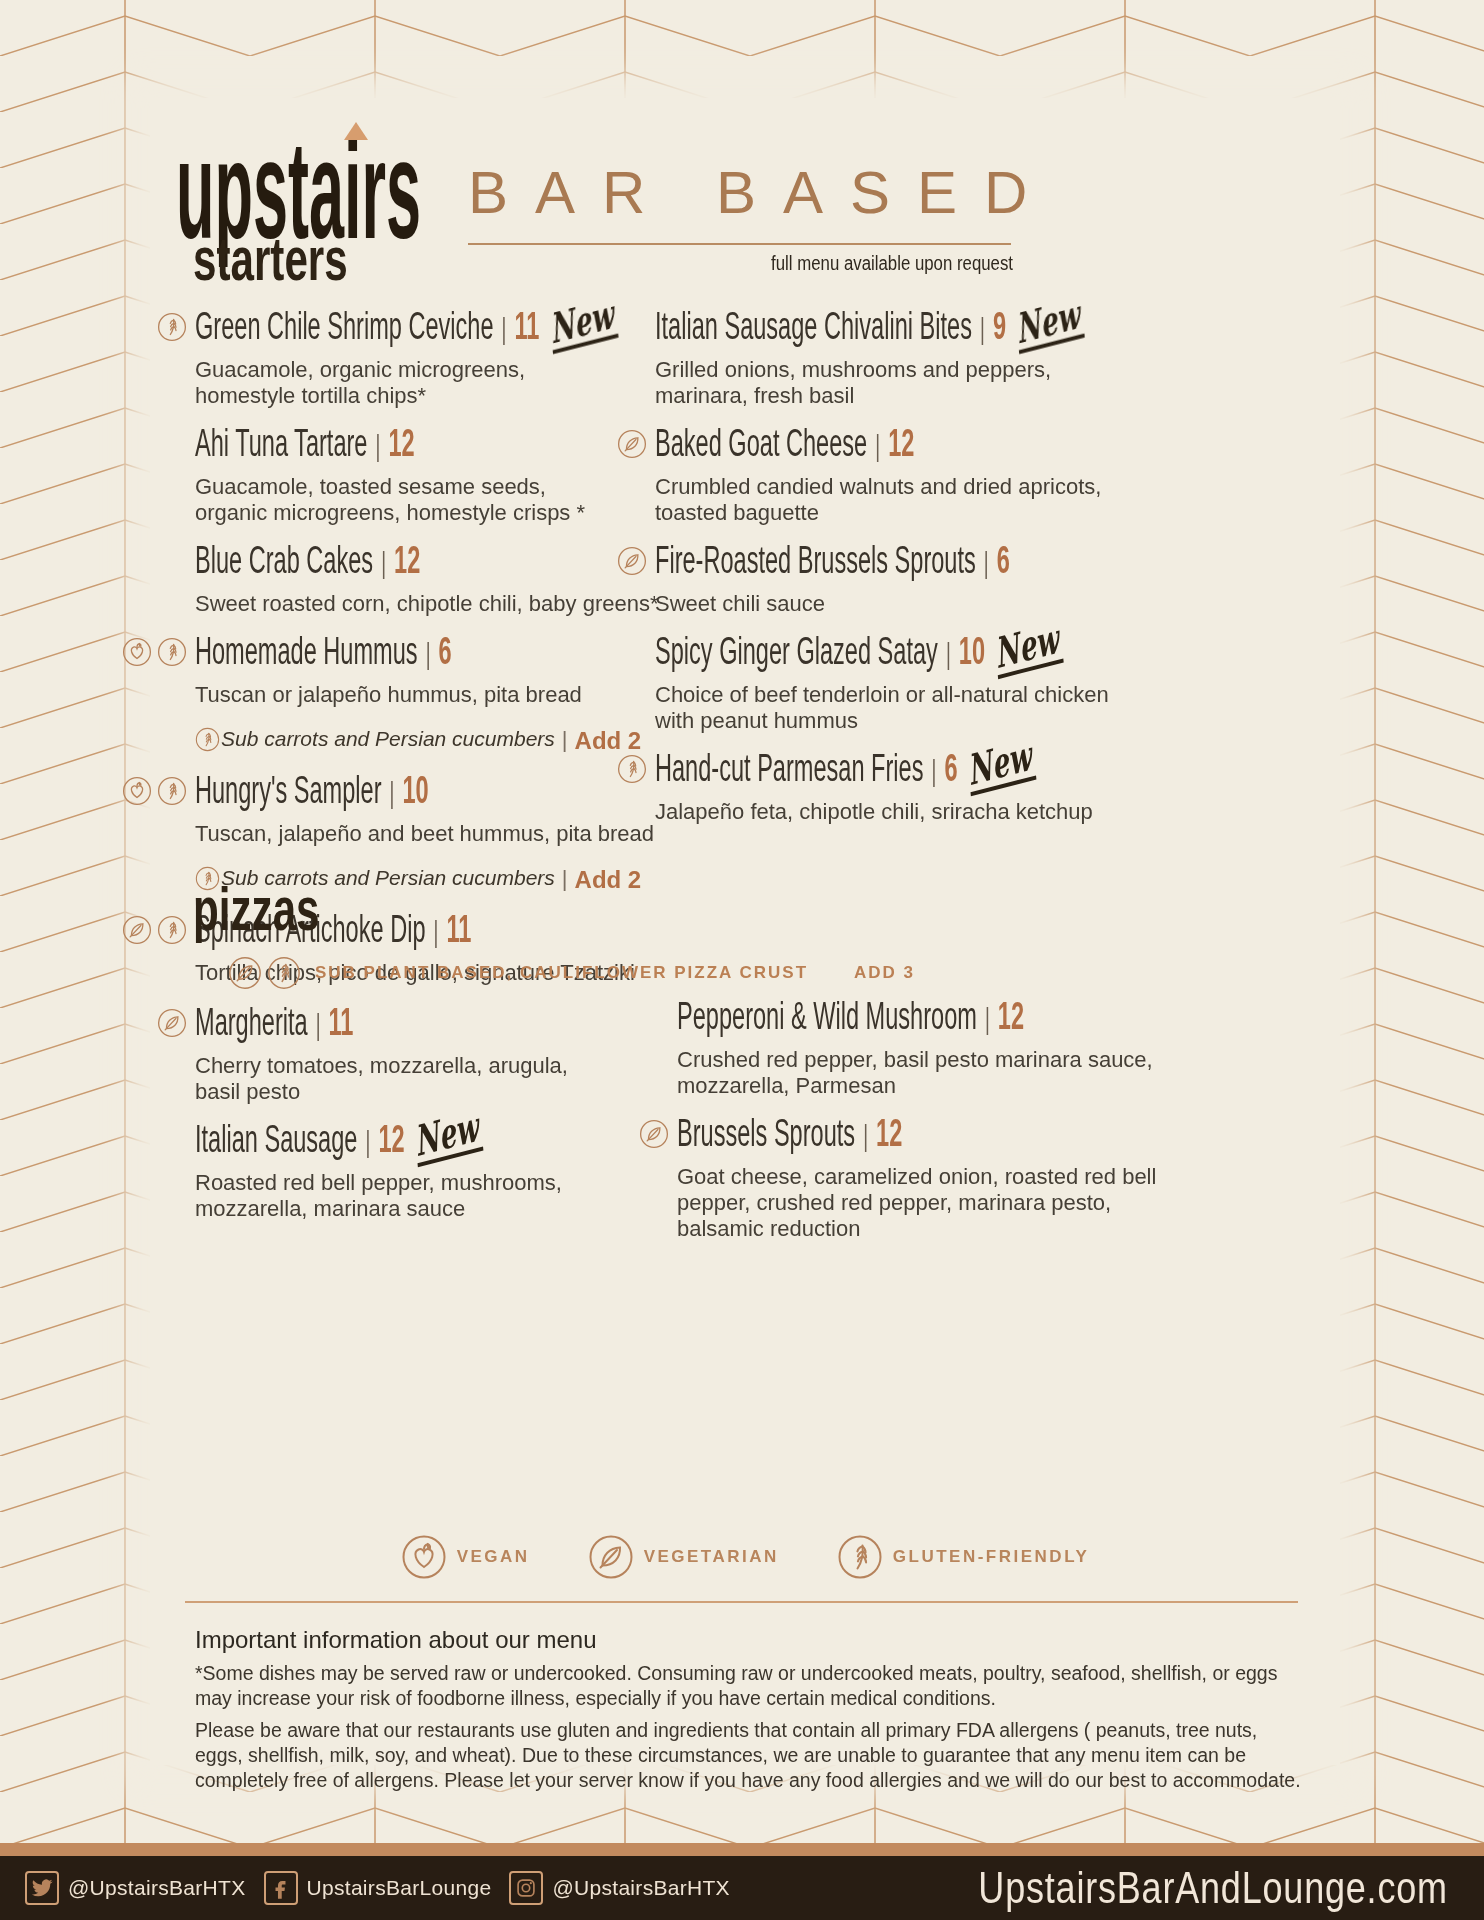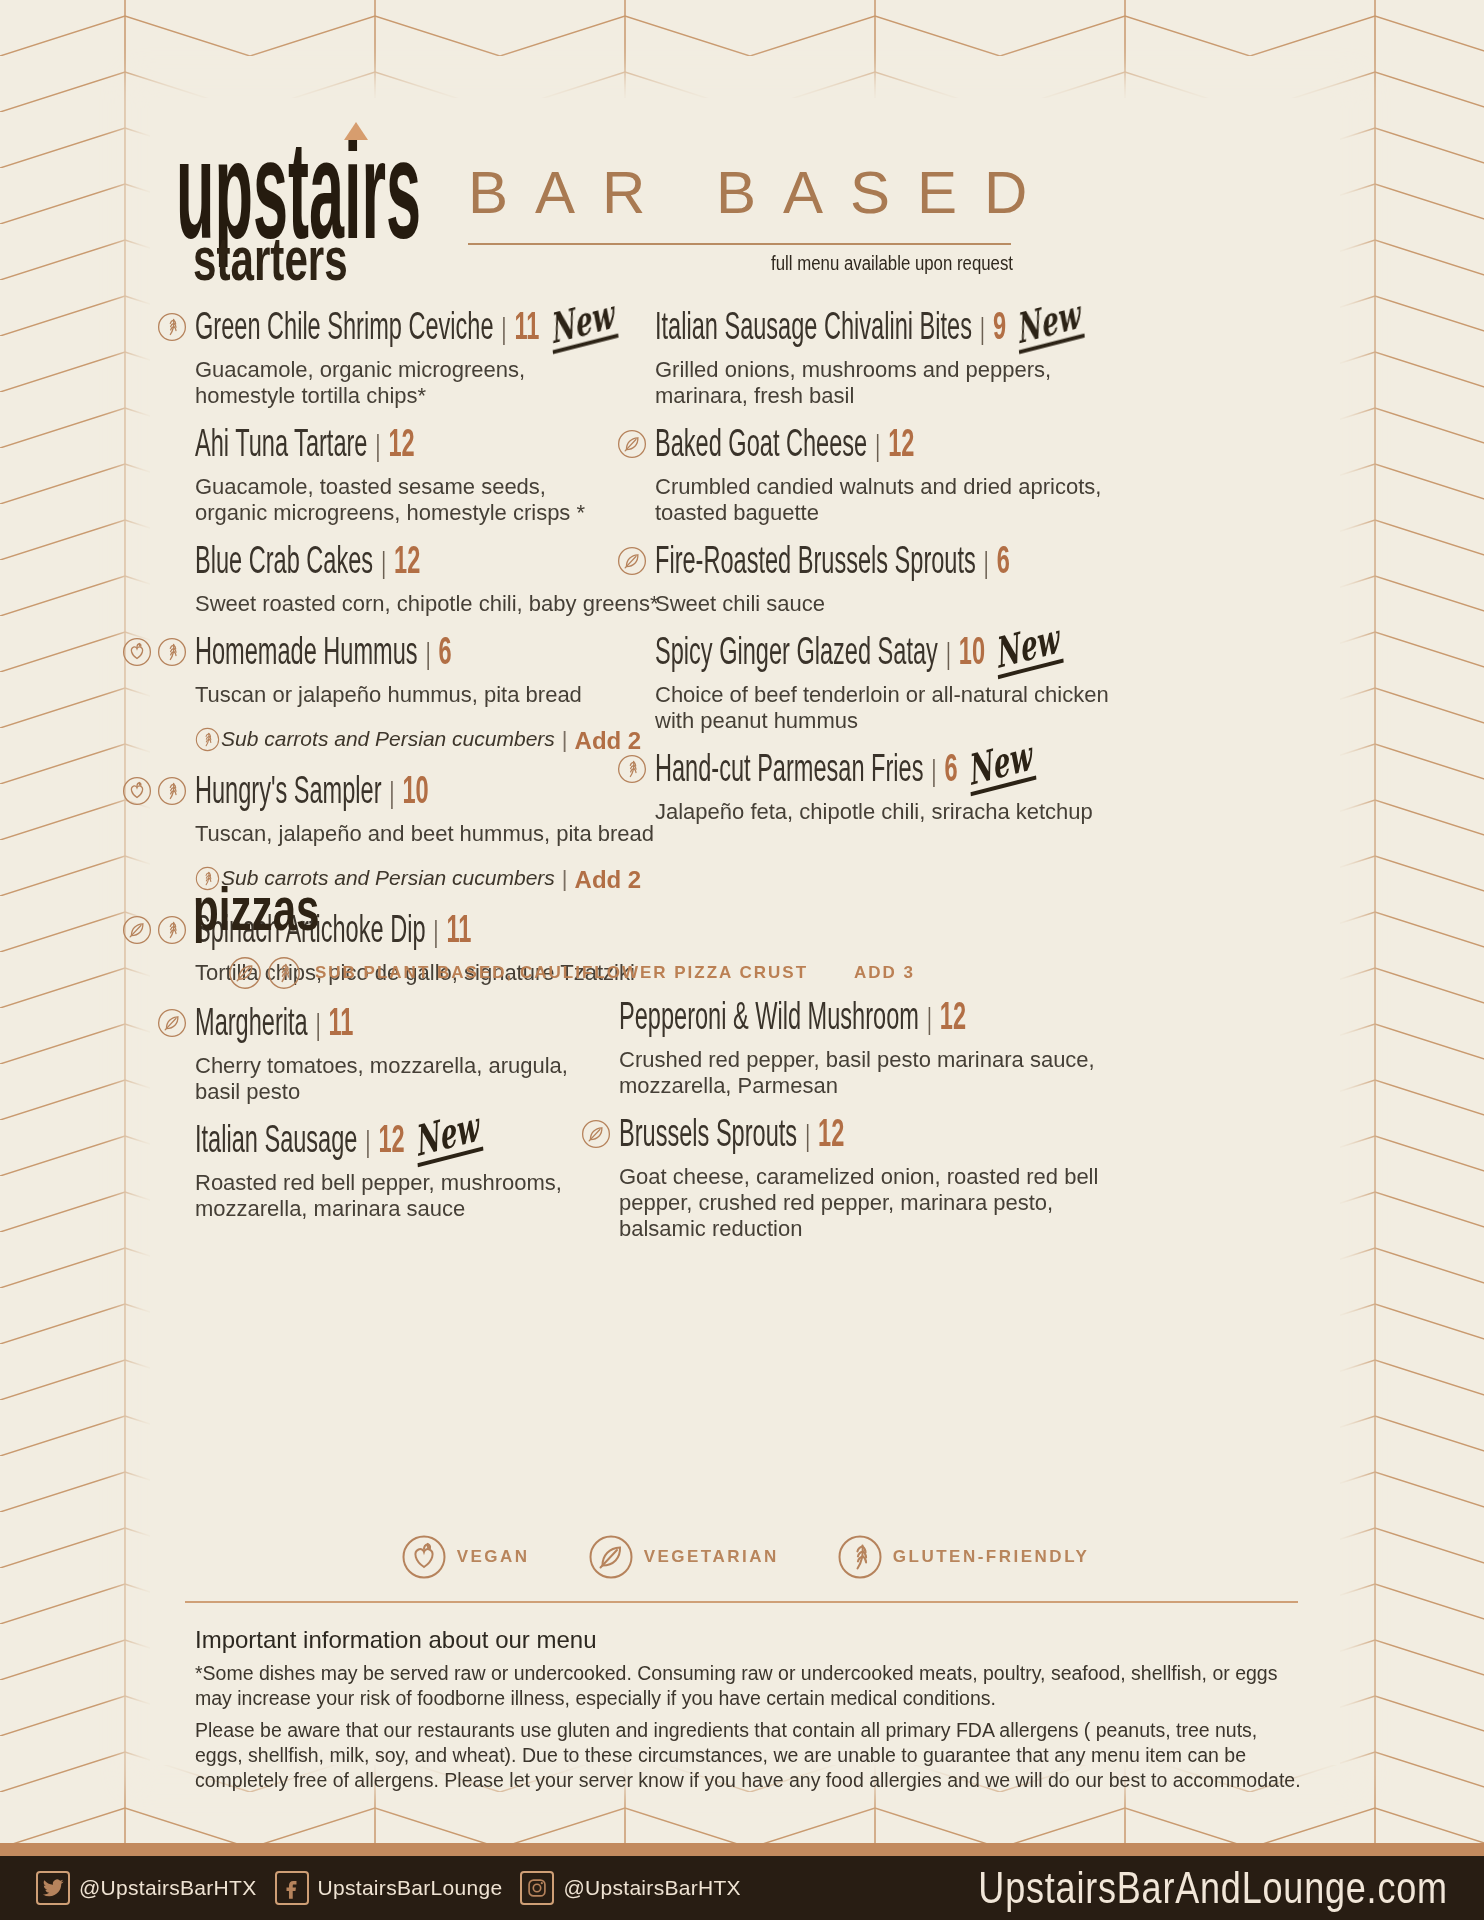--- a/index.html
+++ b/index.html
@@ -24,21 +24,21 @@
   .sechead{font-size:62px;font-weight:bold;color:#2e2315;line-height:1;
            transform:scaleX(.68);transform-origin:0 0;white-space:nowrap;}
   .h-starters{left:193px;top:228px;}
   .h-pizzas{left:193px;top:878px;}
 
   
   .col{position:absolute;}
   .col.s0{left:195px;top:306px;width:470px;}
   .col.s1{left:655px;top:306px;width:530px;}
   .col.p0{left:195px;top:1002px;width:470px;}
-  .col.p1{left:619px;top:996px;width:530px;}
+  .col.p1{left:677px;top:996px;width:530px;}
   .item{position:relative;margin-bottom:14px;}
   .item-icons{position:absolute;right:100%;margin-right:8px;top:6px;display:flex;gap:5px;}
   .icn{color:#b6835c;display:inline-block;}
   .icn svg{width:100%;height:100%;display:block;}
   .icn.sm{width:30px;height:30px;}
   .icn.xs{width:25px;height:25px;}
   .icn.md{width:34px;height:34px;}
   .icn.lg{width:46px;height:46px;}
   .trow{line-height:40px;white-space:nowrap;transform:scaleX(.62);transform-origin:0 0;}
   .iname{font-size:38px;color:#3a332a;}
@@ -66,21 +66,21 @@
   .rule2{left:185px;top:1601px;width:1113px;border-top:2px solid #cfa077;}
 
   
   .info{left:195px;top:1612px;width:1108px;color:#3b352c;}
   .info-h{font-size:24px;font-weight:normal;color:#2d2820;margin:14px 0 7px 0;}
   .info p{font-size:19.5px;line-height:25px;margin:0 0 7px 0;}
 
   
   .fstrip{left:0;top:1843px;width:1484px;height:13px;background:#c28a5e;}
   .fbar{left:0;top:1856px;width:1484px;height:64px;background:#281d13;display:flex;
-        align-items:center;justify-content:space-between;padding:0 36px 0 36px;box-sizing:border-box;}
+        align-items:center;justify-content:space-between;padding:0 36px 0 25px;box-sizing:border-box;}
   .socialrow{display:flex;align-items:center;gap:18px;}
   .sgroup{display:flex;align-items:center;gap:9px;cursor:pointer;}
   .sbox{width:34px;height:34px;border:2px solid #cf9f76;border-radius:4px;display:flex;
         align-items:center;justify-content:center;color:#d8a97c;box-sizing:border-box;}
   .sbox svg{width:22px;height:22px;display:block;}
   .shandle{font-size:21px;color:#efe3d3;letter-spacing:.3px;}
   .site{font-size:45px;color:#f1e6d8;transform:scaleX(.8);transform-origin:100% 50%;
         white-space:nowrap;letter-spacing:1px;}
 </style>
 </head>

